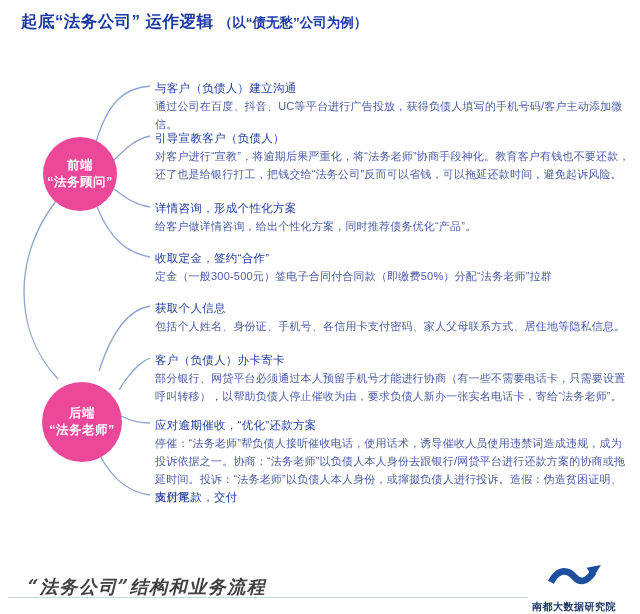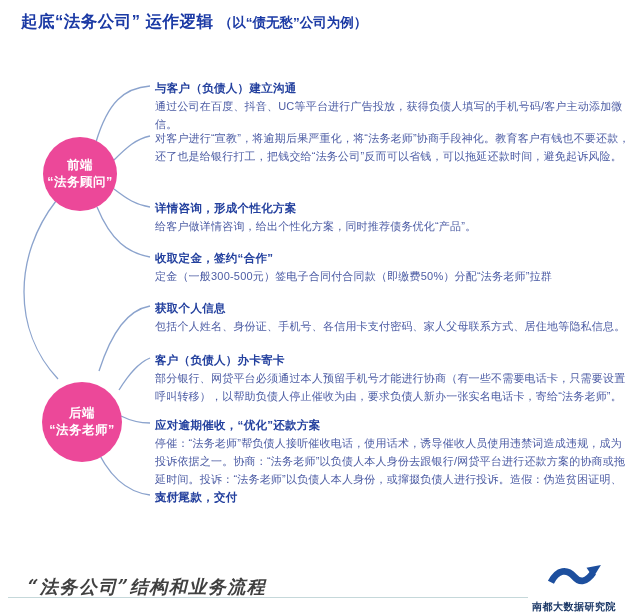--- a/index.html
+++ b/index.html
@@ -51,21 +51,21 @@
   .node-front { left: 43px; top: 137px; width: 74px; height: 74px; }
   .node-back  { left: 42px; top: 382px; width: 80px; height: 80px; }
   .section {
     position: absolute;
     left: 155px;
     width: 478px;
   }
   .section h3 {
     color: #23409e;
     font-size: 11.5px;
-    font-weight: bold;
+    font-weight: normal;
     line-height: 18px;
     letter-spacing: 0.3px;
   }
   .section p {
     color: #4c5ca4;
     font-size: 11px;
     line-height: 18px;
     letter-spacing: 0.2px;
   }
   .s1 { top: 79px; }
@@ -138,20 +138,21 @@
   <span>后端</span>
   <span>“法务老师”</span>
 </div>
 
 <div class="section s1">
   <h3>与客户（负债人）建立沟通</h3>
   <p>通过公司在百度、抖音、UC等平台进行广告投放，获得负债人填写的手机号码/客户主动添加微信。</p>
 </div>
 
 <div class="section s2">
+  <h3>引导宣教客户（负债人）</h3>
   <p>对客户进行“宣教”，将逾期后果严重化，将“法务老师”协商手段神化。教育客户有钱也不要还款，还了也是给银行打工，把钱交给“法务公司”反而可以省钱，可以拖延还款时间，避免起诉风险。</p>
 </div>
 
 <div class="section s3">
   <h3>详情咨询，形成个性化方案</h3>
   <p>给客户做详情咨询，给出个性化方案，同时推荐债务优化“产品”。</p>
 </div>
 
 <div class="section s4">
   <h3>收取定金，签约“合作”</h3>

